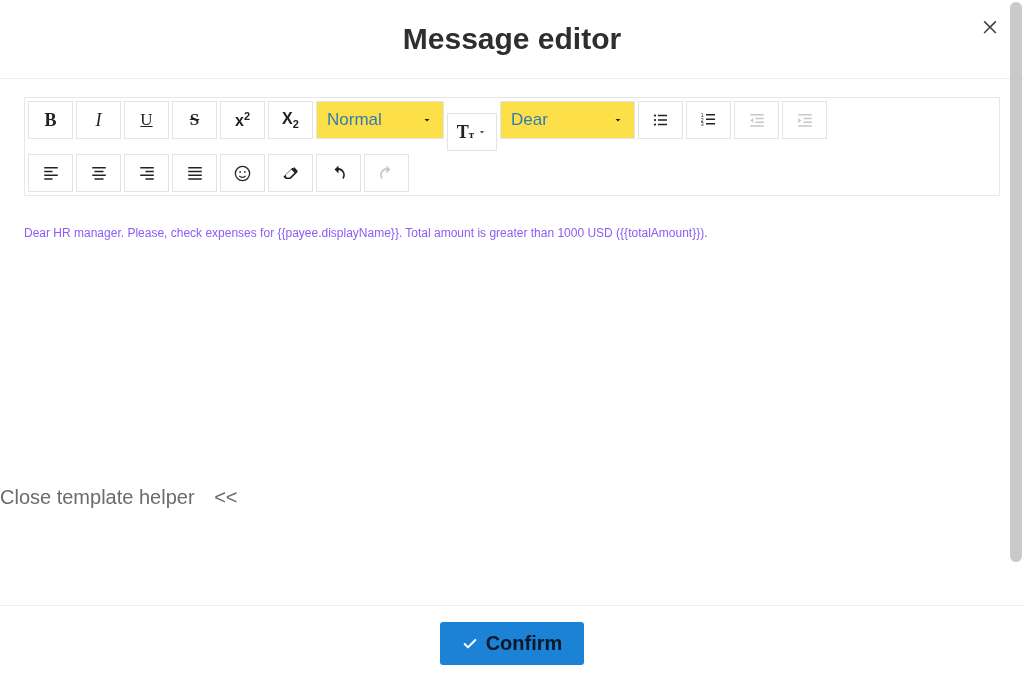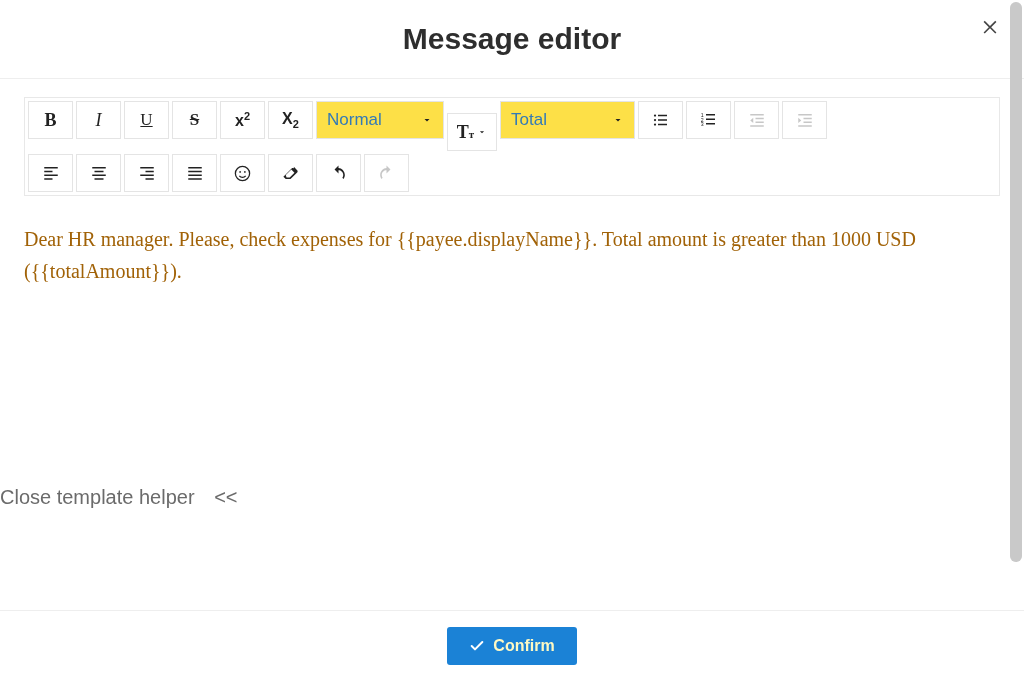--- a/index.html
+++ b/index.html
@@ -97,24 +97,23 @@
     position: relative;
     margin-top: 12px;
   }
   .tb-size-btn .caret {
     margin-left: 3px;
     color: #222;
   }
   .editor-body {
     padding: 28px 0 0 0;
     min-height: 290px;
-    color: #a16207;
-    font-size: 20px;
+    color: #8b5cf6;
+    font-size: 12px;
     line-height: 1.58;
-    font-family: Liberation Serif, serif;
   }
   .helper-row {
     text-align: left;
     padding: 0 24px 0 0;
     color: #6b6b6b;
     font-size: 20px;
   }
   .helper-row .chevrons {
     display: inline-block;
     margin-left: 14px;
@@ -127,24 +126,24 @@
     position: absolute;
     left: 0; right: 0; bottom: 0;
     border-top: 1px solid #eee;
     padding: 16px 0;
     display: flex;
     justify-content: center;
     background: #fff;
   }
   .confirm-btn {
     background: #1b82d6;
-    color: #fef9c3;
+    color: #0f172a;
     border: none;
     padding: 10px 22px;
-    font-size: 16px;
+    font-size: 20px;
     font-weight: 600;
     border-radius: 3px;
     display: flex;
     align-items: center;
     gap: 8px;
     cursor: pointer;
   }
   .confirm-btn svg { flex: none; }
   .scrollbar-fake {
     position: absolute;
@@ -216,21 +215,21 @@
             <span style="font-size:18px;font-weight:700;">T</span><span style="font-size:11px;font-weight:700;">ᴛ</span>
           </span>
           <span class="caret">
             <svg width="10" height="10" viewBox="0 0 24 24" fill="currentColor">
                 <path d="M7 10l5 5 5-5z"></path>
               </svg>
           </span>
         </div>
 
         <div class="tb-select font">
-          <span>Total</span>
+          <span>Dear</span>
           <span class="caret">
             <svg width="12" height="12" viewBox="0 0 24 24" fill="currentColor">
                 <path d="M7 10l5 5 5-5z"></path>
               </svg>
           </span>
         </div>
 
         <div class="tb-btn">
           <svg width="18" height="18" viewBox="0 0 24 24" fill="currentColor">
               <circle cx="4" cy="6" r="1.5"></circle>

